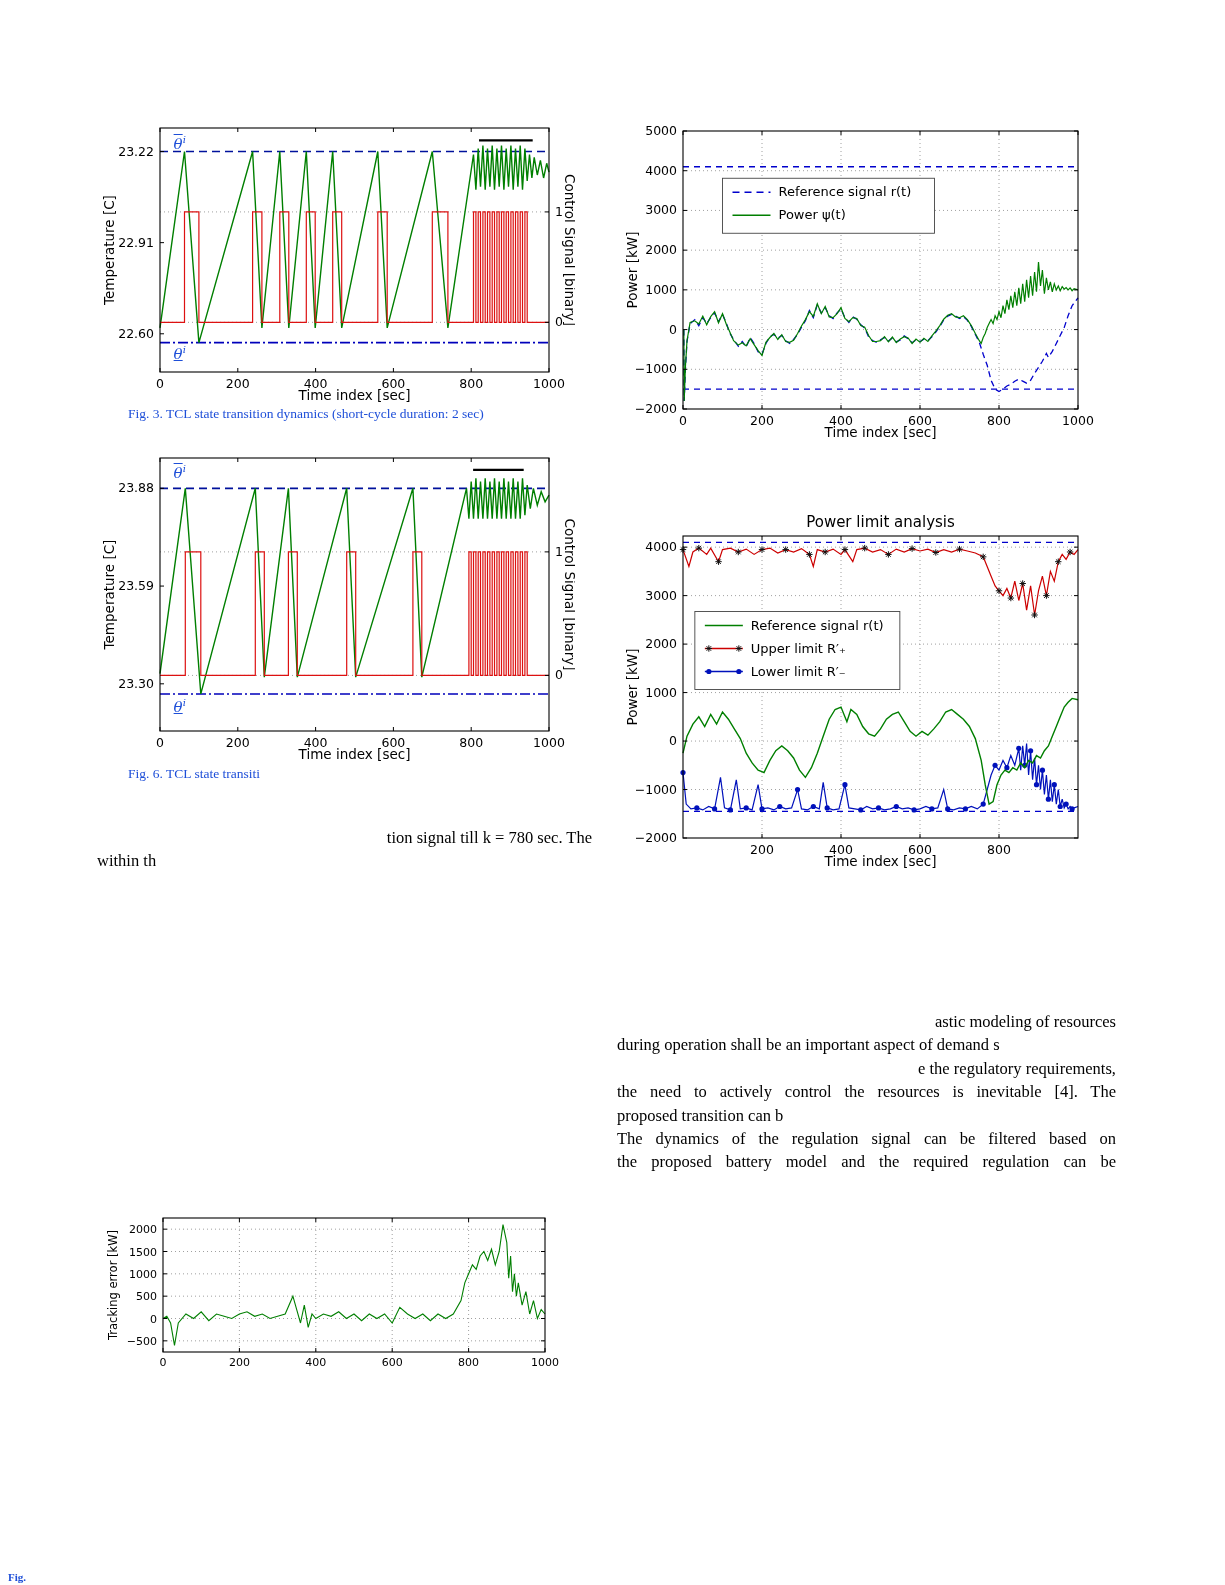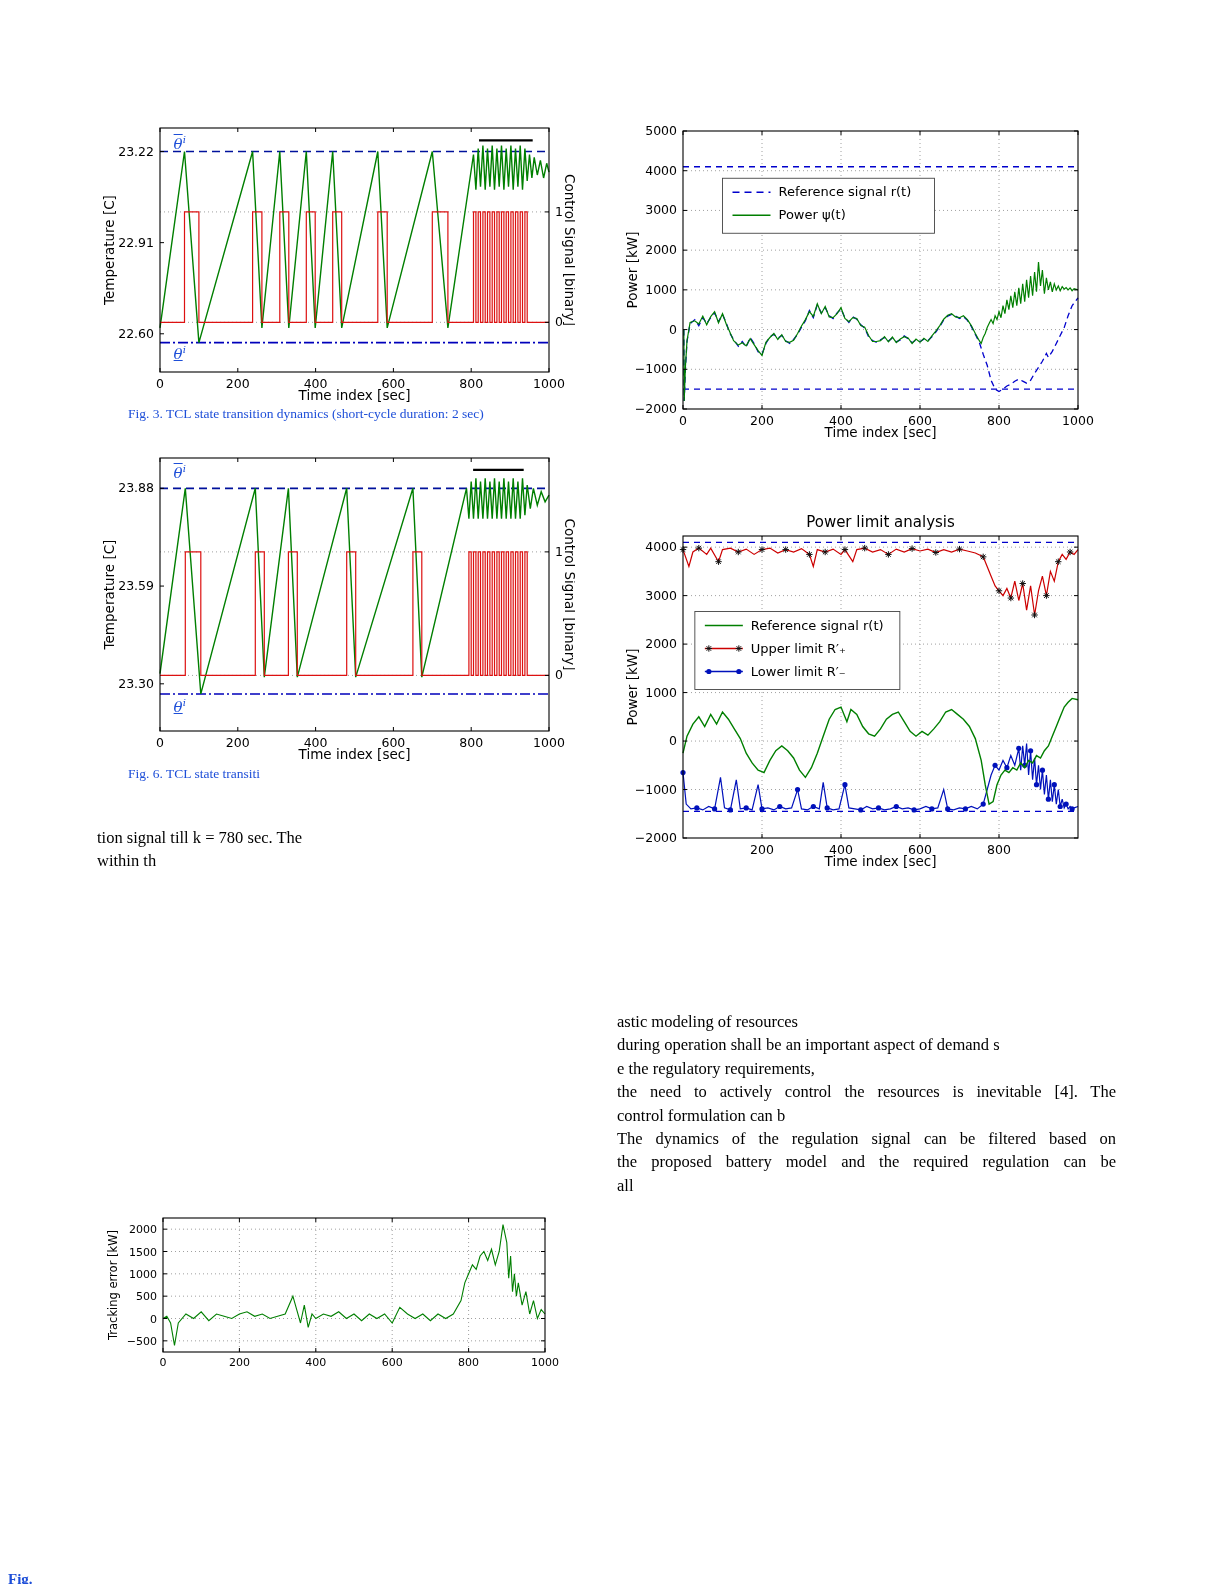--- a/index.html
+++ b/index.html
@@ -16,32 +16,32 @@
 .leglab{font:13px "DejaVu Sans",sans-serif;fill:#000}
 .compact .ticklab{font-size:11px}
 .compact .axlab{font-size:11.5px}
 .ann{position:absolute;font:italic 15px "DejaVu Serif",serif;color:#1d4ed8;white-space:nowrap}
 .ann sup{font-size:10px}
 .ann.overline .am{text-decoration:overline}
 .ann.underline .am{text-decoration:underline}
 .caption{position:absolute;font:13.5px "Liberation Serif",serif;color:#1d4ed8;white-space:nowrap}
 .bodytext{position:absolute;font:16.5px "Liberation Serif",serif;color:#000;line-height:23.4px}
 .line{min-height:23.4px}
-.line.r{text-align:left}
+.line.r{text-align:right}
 .line.j{text-align:justify;text-align-last:justify}
 #cap3{left:128px;top:406px;width:460px}
 #cap4{left:128px;top:766px;width:460px}
 #chart0{left:85px;top:112px;width:490px;height:312px}
 #chart1{left:615px;top:115px;width:500px;height:345px}
 #chart2{left:85px;top:442px;width:490px;height:340px}
 #chart3{left:615px;top:505px;width:500px;height:385px}
 #chart4{left:95px;top:1205px;width:470px;height:175px}
 #leftcol{left:97px;top:826px;width:495px}
 #rightcol{left:617px;top:1010px;width:499px}
-#bottomfrag{left:8px;top:1571px;height:13px;overflow:hidden;font-weight:bold;font-size:15px}
+#bottomfrag{left:8px;top:1571px;height:13px;overflow:hidden;font-weight:bold;font-size:11px}
 </style>
 </head>
 <body>
 
 <div id="page">
 
   <div class="chart" id="chart0">
       <svg width="490" height="312">
         <line x1="75" x2="464" y1="210.31674208144798" y2="210.31674208144798" class="grid"></line>
         <line x1="75" x2="464" y1="99.90950226244344" y2="99.90950226244344" class="grid"></line>
@@ -328,24 +328,23 @@
   <div class="bodytext" id="leftcol">
     <div class="line r">tion signal till k = 780 sec. The</div>
     <div class="line">within th</div>
   </div>
 
   <div class="bodytext" id="rightcol">
     <div class="line r">astic modeling of resources</div>
     <div class="line">during operation shall be an important aspect of demand s</div>
     <div class="line r">e the regulatory requirements,</div>
     <div class="line j">the need to actively control the resources is inevitable [4]. The</div>
-    <div class="line">control formulation can b</div>
+    <div class="line">proposed transition can b</div>
     <div class="line j">The dynamics of the regulation signal can be filtered based on</div>
     <div class="line j">the proposed battery model and the required regulation can be</div>
-    <div class="line">all</div>
   </div>
 
   <div class="chart" id="chart4">
       <svg width="470" height="175" class="compact">
         <line x1="144.4" x2="144.4" y1="13" y2="147" class="grid"></line>
         <line x1="220.8" x2="220.8" y1="13" y2="147" class="grid"></line>
         <line x1="297.2" x2="297.2" y1="13" y2="147" class="grid"></line>
         <line x1="373.6" x2="373.6" y1="13" y2="147" class="grid"></line>
         <line x1="68" x2="450" y1="135.83333333333331" y2="135.83333333333331" class="grid"></line>
         <line x1="68" x2="450" y1="113.5" y2="113.5" class="grid"></line>

